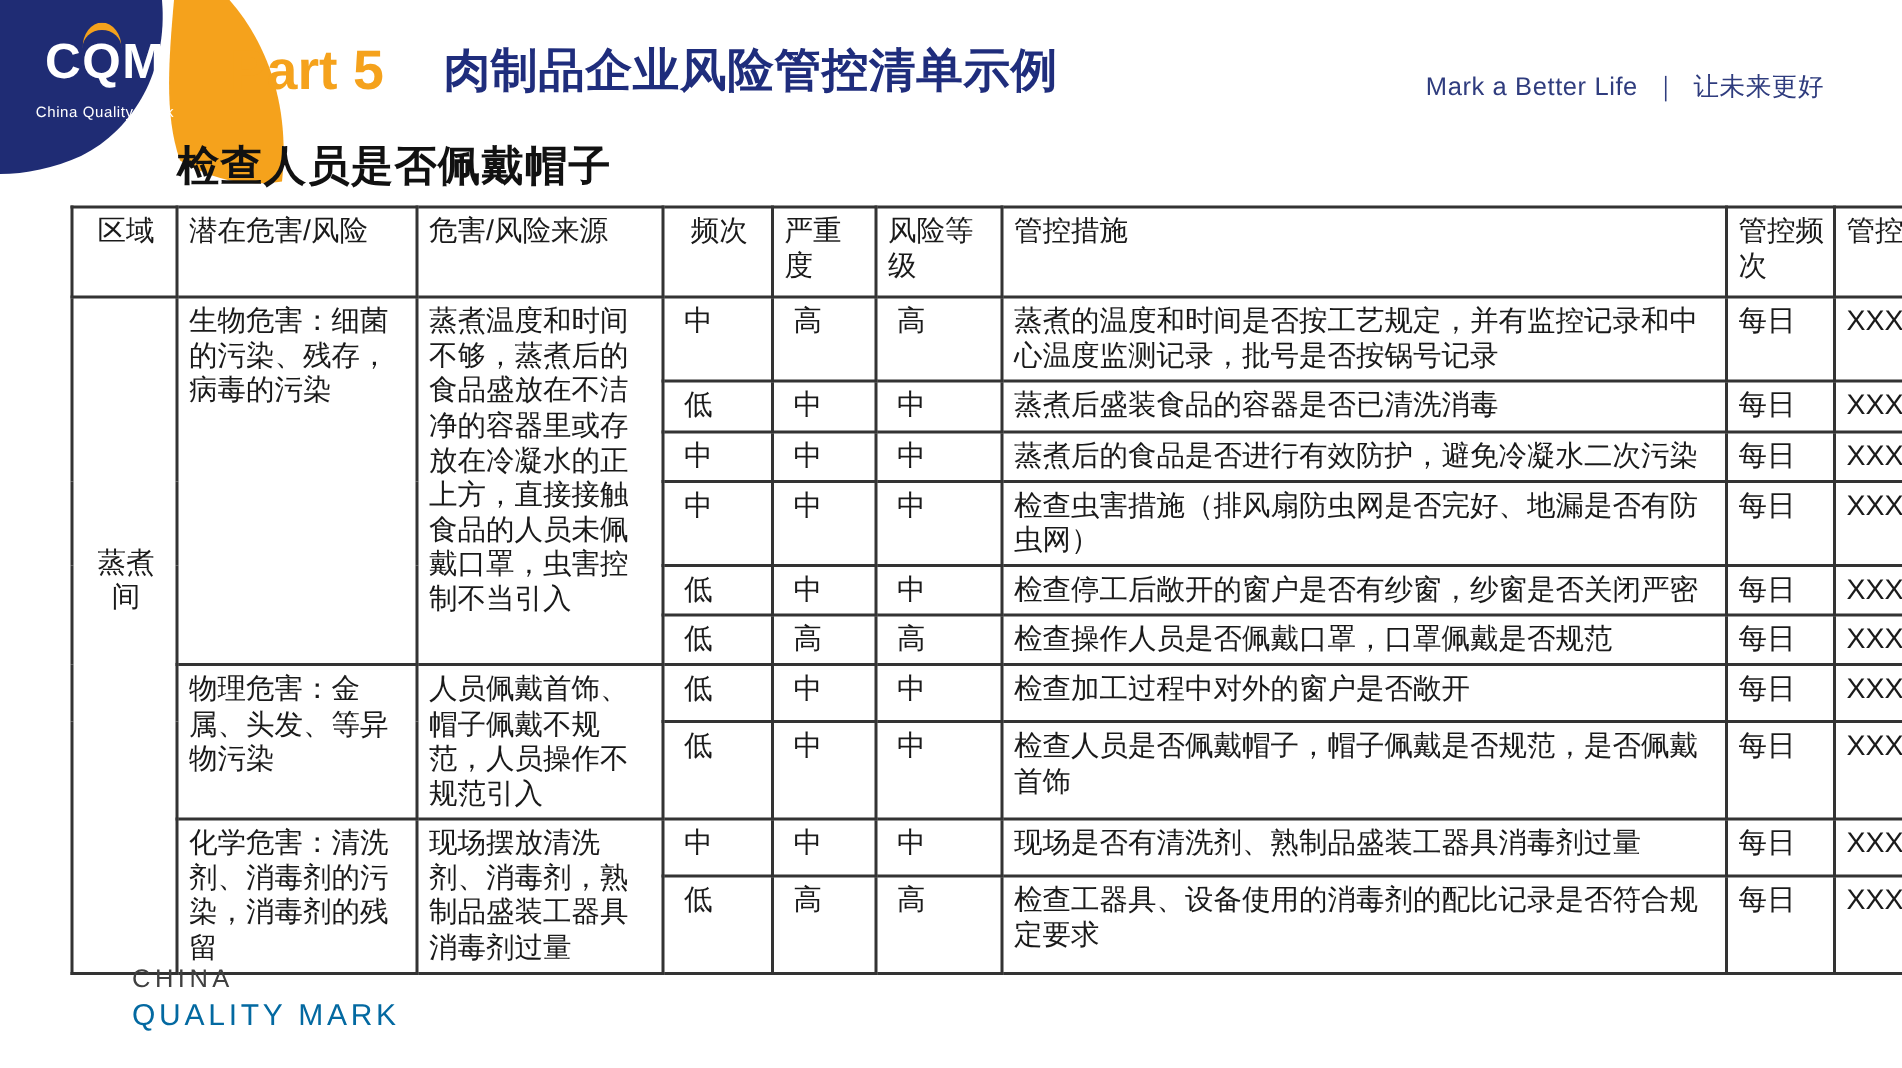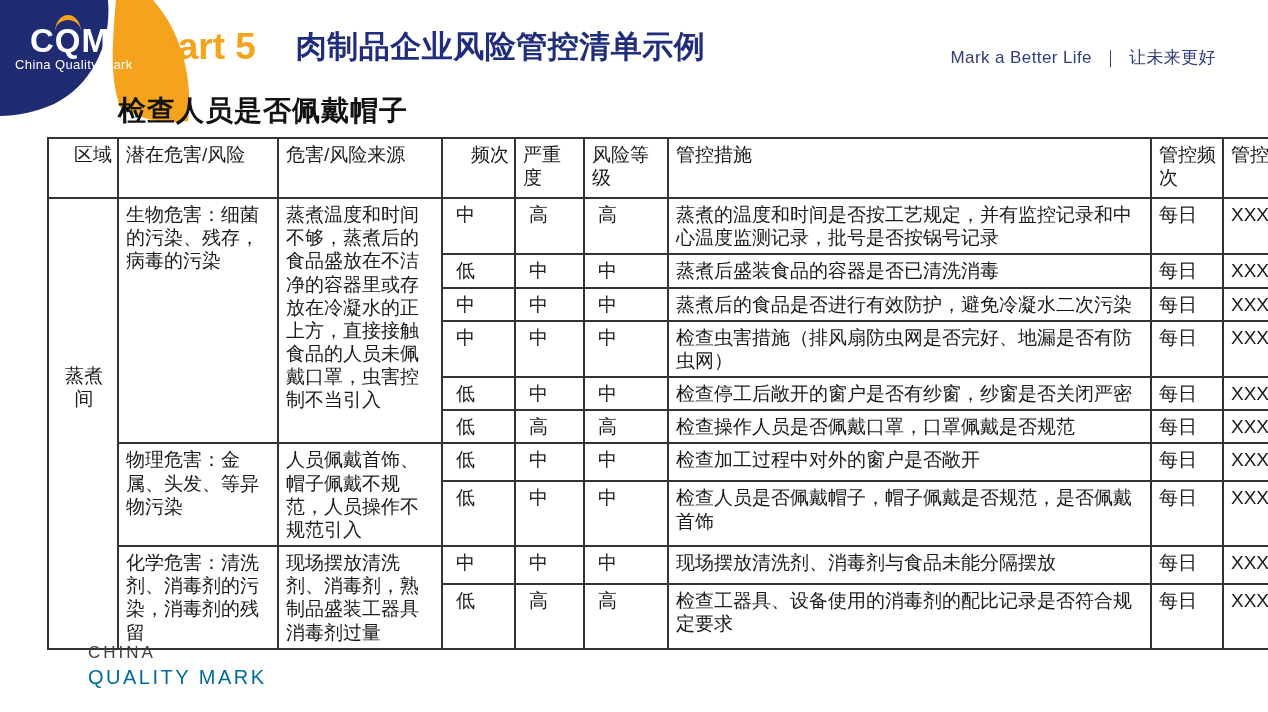--- a/index.html
+++ b/index.html
@@ -19,21 +19,21 @@
   }
   .logo-cqm {
     font-size:33px; font-weight:bold; letter-spacing:1px; line-height:1.0;
     font-family:"Liberation Sans",sans-serif;
   }
   .logo-arc {
     position:absolute; left:40px; top:-9px; width:26px; height:12px;
     border-top:5px solid #f5a21c;
     border-radius:50% 50% 0 0 / 100% 100% 0 0;
   }
-  .logo-sub { font-size:13px; letter-spacing:0.4px; margin-top:0; white-space:nowrap; }
+  .logo-sub { font-size:10px; letter-spacing:0.4px; margin-top:13px; white-space:nowrap; }
 
   .title-row {
     position:absolute; left:153px; top:26px;
     display:flex; align-items:flex-end; gap:40px; white-space:nowrap;
   }
   .part-label { color:#f5a21c; font-size:37px; font-weight:bold; }
   .main-title { color:#1f2d7c; font-size:31px; font-weight:bold; letter-spacing:0.5px; }
 
   .tagline {
     position:absolute; right:52px; top:46px;
@@ -57,21 +57,21 @@
     border:2px solid #333333;
     vertical-align:top; text-align:left;
     padding:4px 5px 4px 7px;
     font-weight:400;
     overflow:hidden;
   }
   .risk-table thead th { height:50px; }
   .w-area{width:56px;} .w-hazard{width:146px;} .w-source{width:150px;}
   .w-freq{width:59px;} .w-sev{width:55px;} .w-level{width:70px;}
   .w-measure{width:469px;} .w-cfreq{width:58px;} .w-owner{width:113px;}
-  th.w-area, th.w-freq { text-align:right; }
+  th.w-area, th.w-freq { text-align:center; }
   tbody tr { height:33px; }
   td.c-area {
     text-align:center; vertical-align:middle;
     padding-bottom:76px; 
   }
   td.c-narrow { padding-left:13px; }
 
   
   .watermark {
     position:absolute; left:88px; top:642px;
@@ -188,21 +188,21 @@
         <td class="c-measure">检查人员是否佩戴帽子，帽子佩戴是否规范，是否佩戴首饰</td>
         <td class="c-cfreq">每日</td>
         <td class="c-owner">XXX</td>
       </tr>
       <tr>
         <td rowspan="2" class="c-hazard">化学危害：清洗剂、消毒剂的污染，消毒剂的残留</td>
         <td rowspan="2" class="c-source">现场摆放清洗剂、消毒剂，熟制品盛装工器具消毒剂过量</td>
         <td class="c-narrow">中</td>
         <td class="c-narrow">中</td>
         <td class="c-narrow">中</td>
-        <td class="c-measure">现场摆放清洗剂、消毒剂与食品未能分隔摆放</td>
+        <td class="c-measure">现场是否有清洗剂、熟制品盛装工器具消毒剂过量</td>
         <td class="c-cfreq">每日</td>
         <td class="c-owner">XXX</td>
       </tr>
       <tr>
         <td class="c-narrow">低</td>
         <td class="c-narrow">高</td>
         <td class="c-narrow">高</td>
         <td class="c-measure">检查工器具、设备使用的消毒剂的配比记录是否符合规定要求</td>
         <td class="c-cfreq">每日</td>
         <td class="c-owner">XXX</td>

